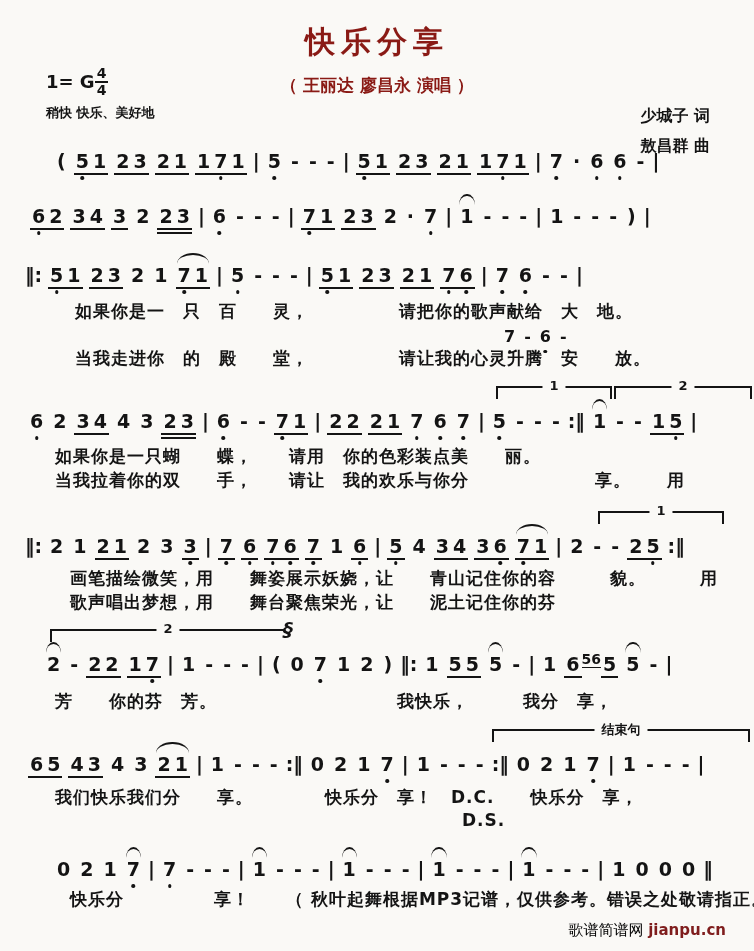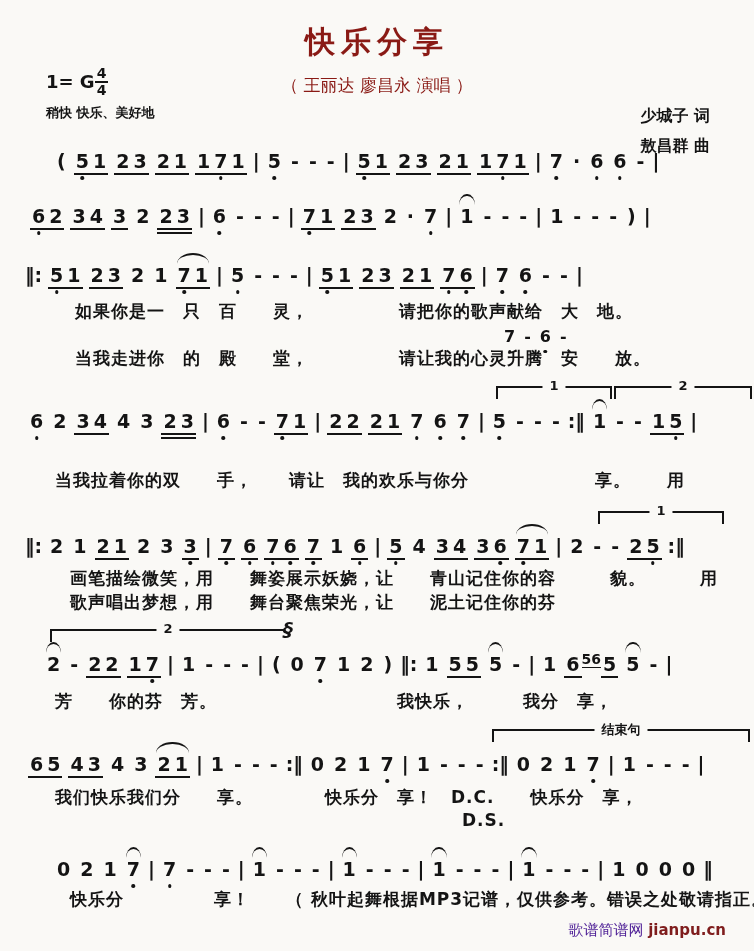--- a/index.html
+++ b/index.html
@@ -2,21 +2,21 @@
 <html><head>
 <meta charset="utf-8">
 <style>
   html,body{margin:0;padding:0;background:#e9e7e3;}
   .page{position:relative;width:754px;height:951px;margin:0 auto;background:#faf9f6;
         font-family:"DejaVu Sans","Liberation Sans",sans-serif;color:#141414;overflow:hidden;}
 
   .title{position:absolute;top:22px;left:0;right:0;text-align:center;
          font-size:30px;font-weight:700;color:#8a1a15;letter-spacing:6px;}
   .subtitle{position:absolute;top:74px;left:0;right:0;text-align:center;
-            font-size:17px;font-weight:400;color:#8a1a15;}
+            font-size:17px;font-weight:700;color:#8a1a15;}
   .credits{position:absolute;top:57px;right:44px;font-size:16px;font-weight:700;line-height:30px;text-align:left;margin-top:44px;}
   .keysig{position:absolute;top:66px;left:46px;font-size:18px;font-weight:700;display:flex;align-items:center;text-align:center;}
   .frac{display:inline-flex;flex-direction:column;align-items:center;font-size:14px;line-height:1.05;}
   .frac .fn{border-bottom:2px solid #141414;padding:0 2px;}
   .tempo{position:absolute;top:104px;left:46px;font-size:13px;font-weight:700;}
 
   .mline{position:absolute;height:42px;}
   .notation{display:flex;align-items:baseline;gap:6px;font-size:19px;font-weight:700;white-space:nowrap;}
   .notation.mini{font-size:16px;gap:5px;}
   .tok{position:relative;display:inline-flex;align-items:baseline;}
@@ -30,21 +30,21 @@
   .grace{font-size:14px;align-self:flex-start;position:relative;top:-3px;
          border-bottom:1px solid #141414;font-weight:700;letter-spacing:0;}
   .volta{position:absolute;top:-24px;height:11px;border-top:2px solid #141414;
          border-left:2px solid #141414;border-right:2px solid #141414;}
   .volta.openright{border-right:none;}
   .vlabel{position:absolute;top:-10px;left:50%;transform:translateX(-50%);
           background:#faf9f6;padding:0 7px;font-size:13px;font-weight:700;white-space:nowrap;}
   .segno{position:absolute;font-size:20px;font-weight:700;font-style:italic;}
   .lyr{position:absolute;font-size:17px;font-weight:600;white-space:pre;letter-spacing:1px;}
   .watermark{position:absolute;top:921px;right:28px;font-size:15px;white-space:pre;}
-  .wm-name{color:#4c1d95;text-align:center;}
+  .wm-name{color:#000000;text-align:center;}
   .wm-url{color:#7f1d1d;font-weight:700;}
 </style>
 </head>
 <body>
 
 <div class="page">
 
   <div class="title">快乐分享</div>
   <div class="subtitle">（ 王丽达 廖昌永 演唱 ）</div>
 
@@ -386,20 +386,21 @@
         <span class="tok">
           <span class="ch">-</span>
         </span>
         <span class="tok">
           <span class="ch u1">1</span>
           <span class="ch u1 lo">5</span>
         </span>
         <span class="tok">|</span>
       </div>
   </div>
+  <div class="lyr" style="top:445px;left:55px">如果你是一只蝴　　蝶，　　请用　你的色彩装点美　　丽。</div>
   <div class="lyr" style="top:469px;left:55px">当我拉着你的双　　手，　　请让　我的欢乐与你分　　　　　　　享。　　用</div>
 
   <div class="mline" style="top:535px;left:25px">
     <div class="volta" style="left:573px;width:122px">
       <span class="vlabel">1</span>
     </div>
     <div class="notation">
         <span class="tok">‖:</span>
         <span class="tok">
           <span class="ch">2</span>

